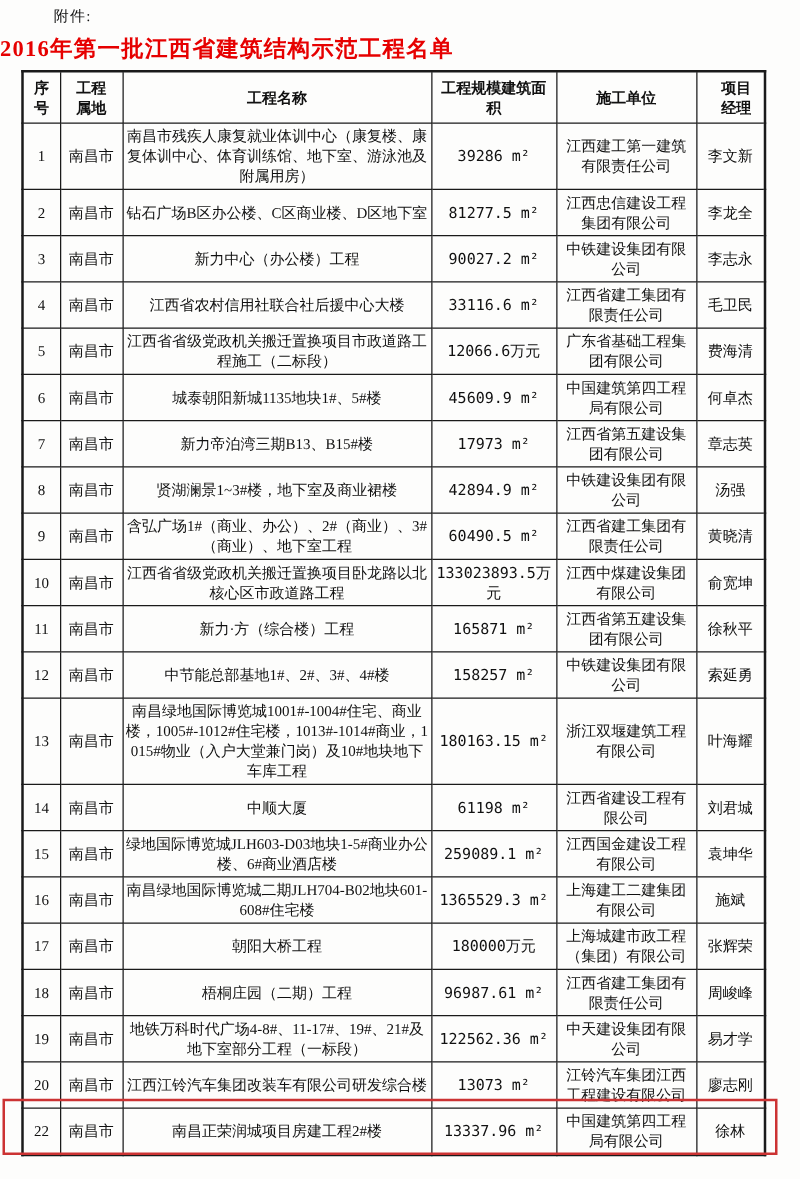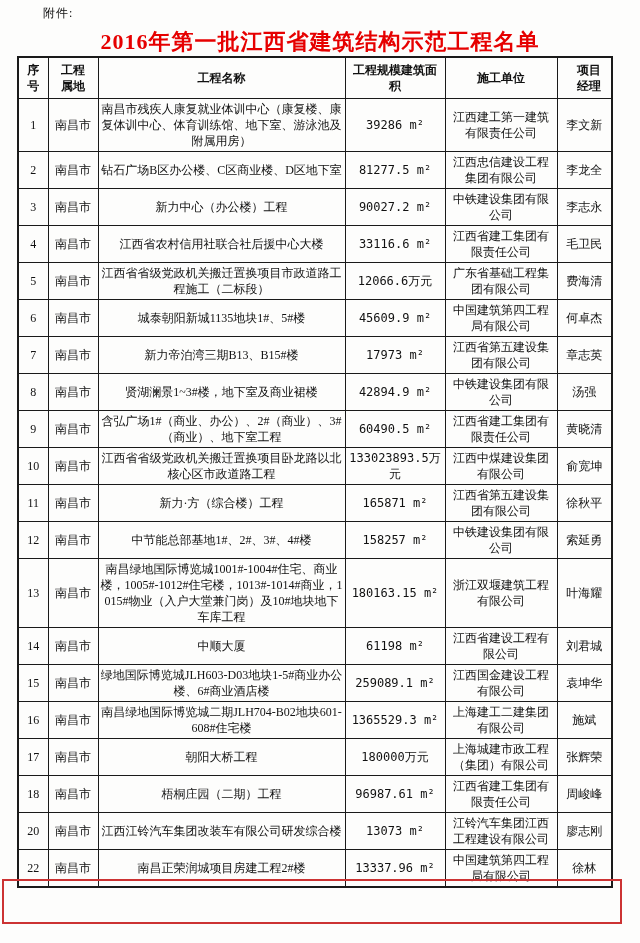--- a/index.html
+++ b/index.html
@@ -9,21 +9,21 @@
     font-family:"Liberation Serif","DejaVu Serif",serif;
     color:#111;
     overflow:hidden;
   }
   .attachment{
     position:absolute;top:5px;left:7px;
     font-size:12px;letter-spacing:1px;padding-left:36px;
   }
   .title{
     position:absolute;top:27px;left:0;width:640px;
-    text-align:center;font-size:22px;font-weight:bold;
+    text-align:left;font-size:18px;font-weight:bold;
     letter-spacing:1px;white-space:nowrap;
   }
   table.main{
     position:absolute;left:17px;top:56px;width:594px;
     border-collapse:collapse;table-layout:fixed;
     background:#fdfdfc;
   }
   table.main th,table.main td{
     border:1px solid #1a1a1a;
     font-size:12px;line-height:16px;
@@ -212,20 +212,28 @@
   </tr>
       <tr>
     <td class="c-no">18</td>
     <td class="c-loc">南昌市</td>
     <td class="c-name">梧桐庄园（二期）工程</td>
     <td class="c-scale">96987.61 m²</td>
     <td class="c-bld">江西省建工集团有限责任公司</td>
     <td class="c-mgr">周峻峰</td>
   </tr>
       <tr>
+    <td class="c-no">19</td>
+    <td class="c-loc">南昌市</td>
+    <td class="c-name">地铁万科时代广场4-8#、11-17#、19#、21#及地下室部分工程（一标段）</td>
+    <td class="c-scale">122562.36 m²</td>
+    <td class="c-bld">中天建设集团有限公司</td>
+    <td class="c-mgr">易才学</td>
+  </tr>
+      <tr>
     <td class="c-no">20</td>
     <td class="c-loc">南昌市</td>
     <td class="c-name">江西江铃汽车集团改装车有限公司研发综合楼</td>
     <td class="c-scale">13073 m²</td>
     <td class="c-bld">江铃汽车集团江西工程建设有限公司</td>
     <td class="c-mgr">廖志刚</td>
   </tr>
       <tr>
     <td class="c-no">22</td>
     <td class="c-loc">南昌市</td>

